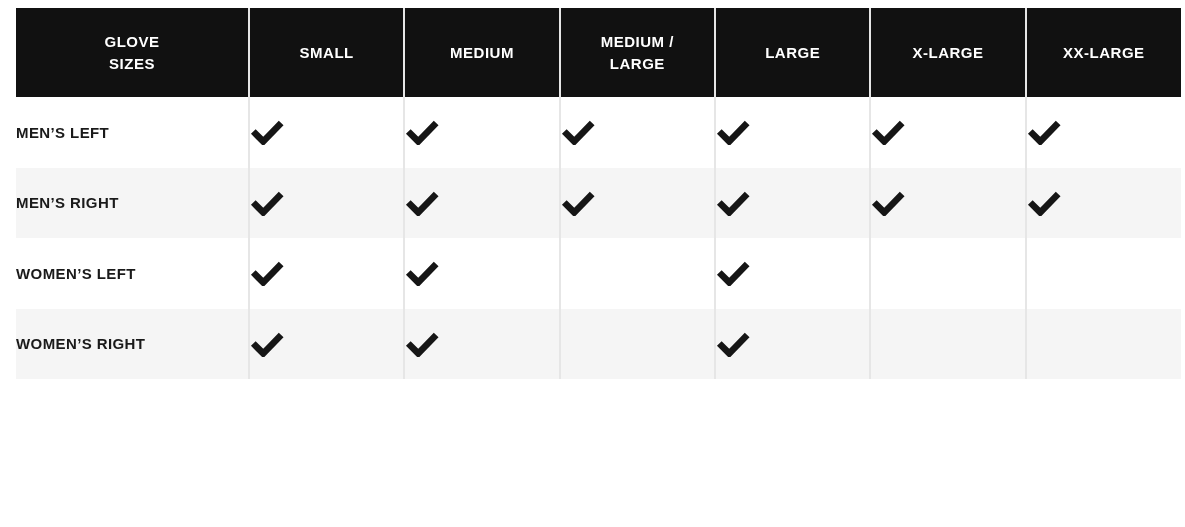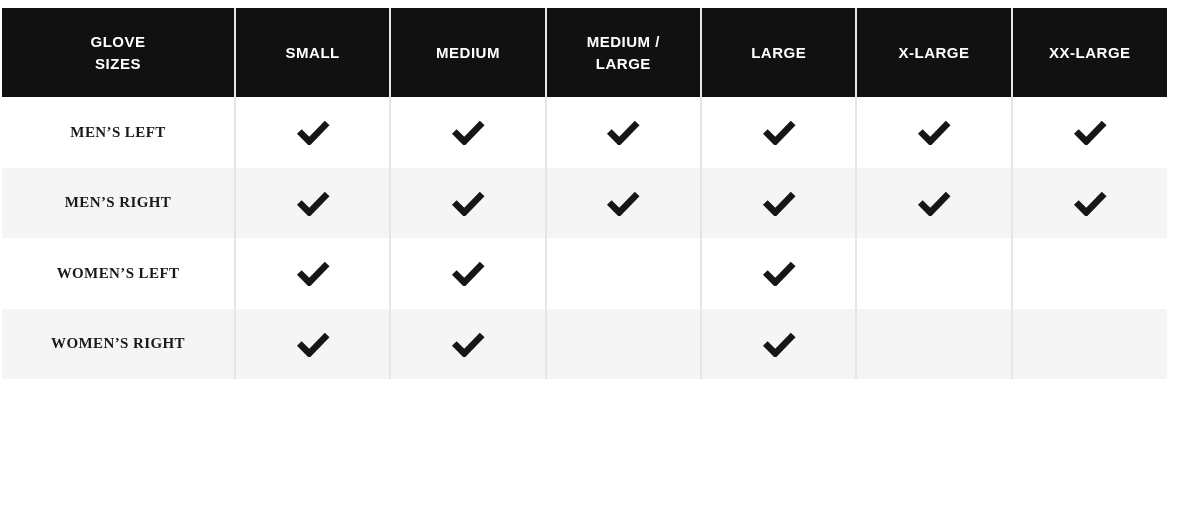--- a/index.html
+++ b/index.html
@@ -9,21 +9,21 @@
     --row-alt-bg:#f5f5f5;
     --separator:#e6e6e6;
     --check:#161616;
     --label-text:#1a1a1a;
   }
   *{box-sizing:border-box;margin:0;padding:0;}
   html,body{width:1185px;height:527px;background:#ffffff;overflow:hidden;}
   body{font-family:"Liberation Sans","DejaVu Sans",sans-serif;}
   .chart-wrap{
     position:absolute;
-    left:2px;
+    left:16px;
     top:8px;
     width:1165px;
   }
   table{
     width:100%;
     table-layout:fixed;
     border-collapse:collapse;
   }
   col.label-col{width:20%;}
   col.size-col{width:13.333%;}
@@ -44,23 +44,22 @@
   }
   .hdr-label{
     display:inline-block;
     max-width:100px;
     line-height:1.45;
   }
   tbody tr{height:70.5px;}
   tbody tr:nth-child(odd){background:var(--row-bg);}
   tbody tr:nth-child(even){background:var(--row-alt-bg);}
   tbody td{
-    text-align:center;
+    text-align:left;
     vertical-align:middle;
-    font-family:Liberation Serif, serif;
   }
   td.row-label{
     color:var(--label-text);
     font-size:15px;
     font-weight:bold;
     letter-spacing:0.4px;
     text-transform:uppercase;
   }
   svg.check{
     width:34px;

